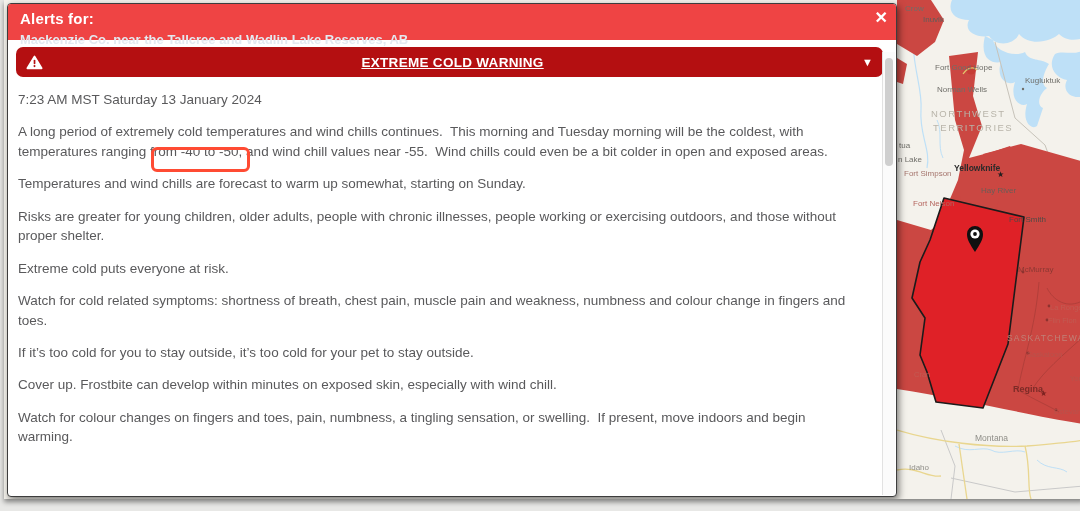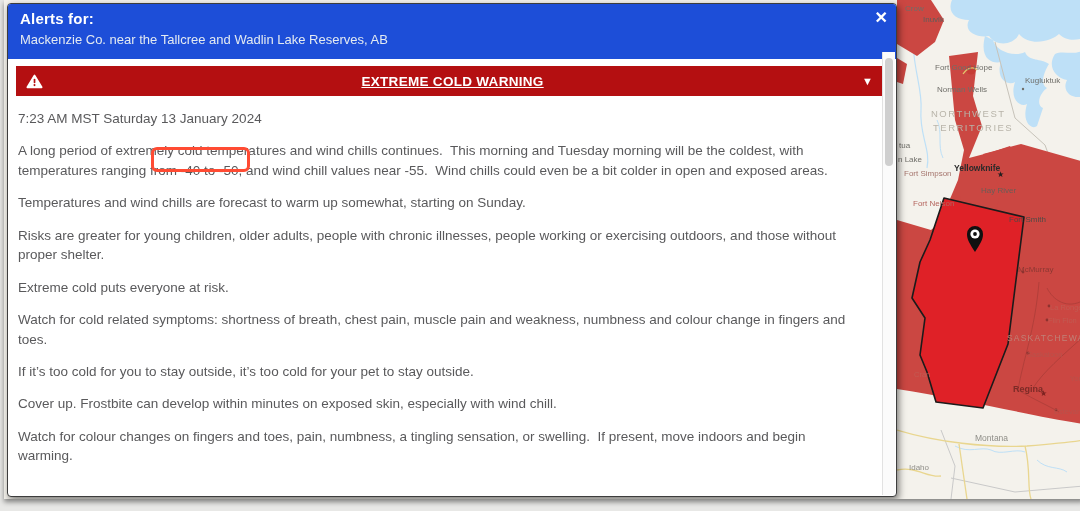--- a/index.html
+++ b/index.html
@@ -26,43 +26,44 @@
   .modal {
     position: absolute; left: 3px; top: 3px; width: 890px; height: 494px;
     background: #ffffff;
     border: 1px solid #3d3d3d;
     border-radius: 4px;
     box-shadow: 2px 3px 7px rgba(0,0,0,.5);
     overflow: hidden;
   }
   .modal-header {
     position: relative;
-    height: 55px;
-    background: #1d4ed8;
+    height: 36px;
+    background: #ef4444;
     color: #ffffff;
     padding: 6px 40px 8px 12px;
   }
   .modal-header .title { font-size: 15px; font-weight: bold; margin-bottom: 5px; letter-spacing: .2px; }
-  .modal-header .subtitle { font-size: 13px; color: #e3eaf1; }
+  .modal-header .subtitle { font-size: 13px; color: #e3eaf1; font-weight: bold; }
   .close-btn {
     position: absolute; right: 8px; top: 6px;
     background: transparent; border: none; color: #ffffff;
     font-size: 16px; font-weight: bold; cursor: pointer;
     font-family: "Liberation Sans", sans-serif;
     line-height: 1;
   }
   .warning-banner {
     position: relative;
     margin: 7px 13px 0 8px;
     height: 30px;
     background: #B40F11;
     color: #ffffff;
     display: flex; align-items: center;
     padding: 0 10px;
     cursor: pointer;
+    border-radius: 7px;
   }
   .warning-banner .w-icon { width: 17px; height: 15px; flex: 0 0 auto; }
   .warning-banner .w-title {
     flex: 1 1 auto; text-align: center;
     font-size: 13.5px; font-weight: bold;
     text-decoration: underline; letter-spacing: .3px;
   }
   .warning-banner .w-caret { flex: 0 0 auto; font-size: 11px; line-height: 1; }
   .alert-body {
     padding: 13px 40px 0 10px;

